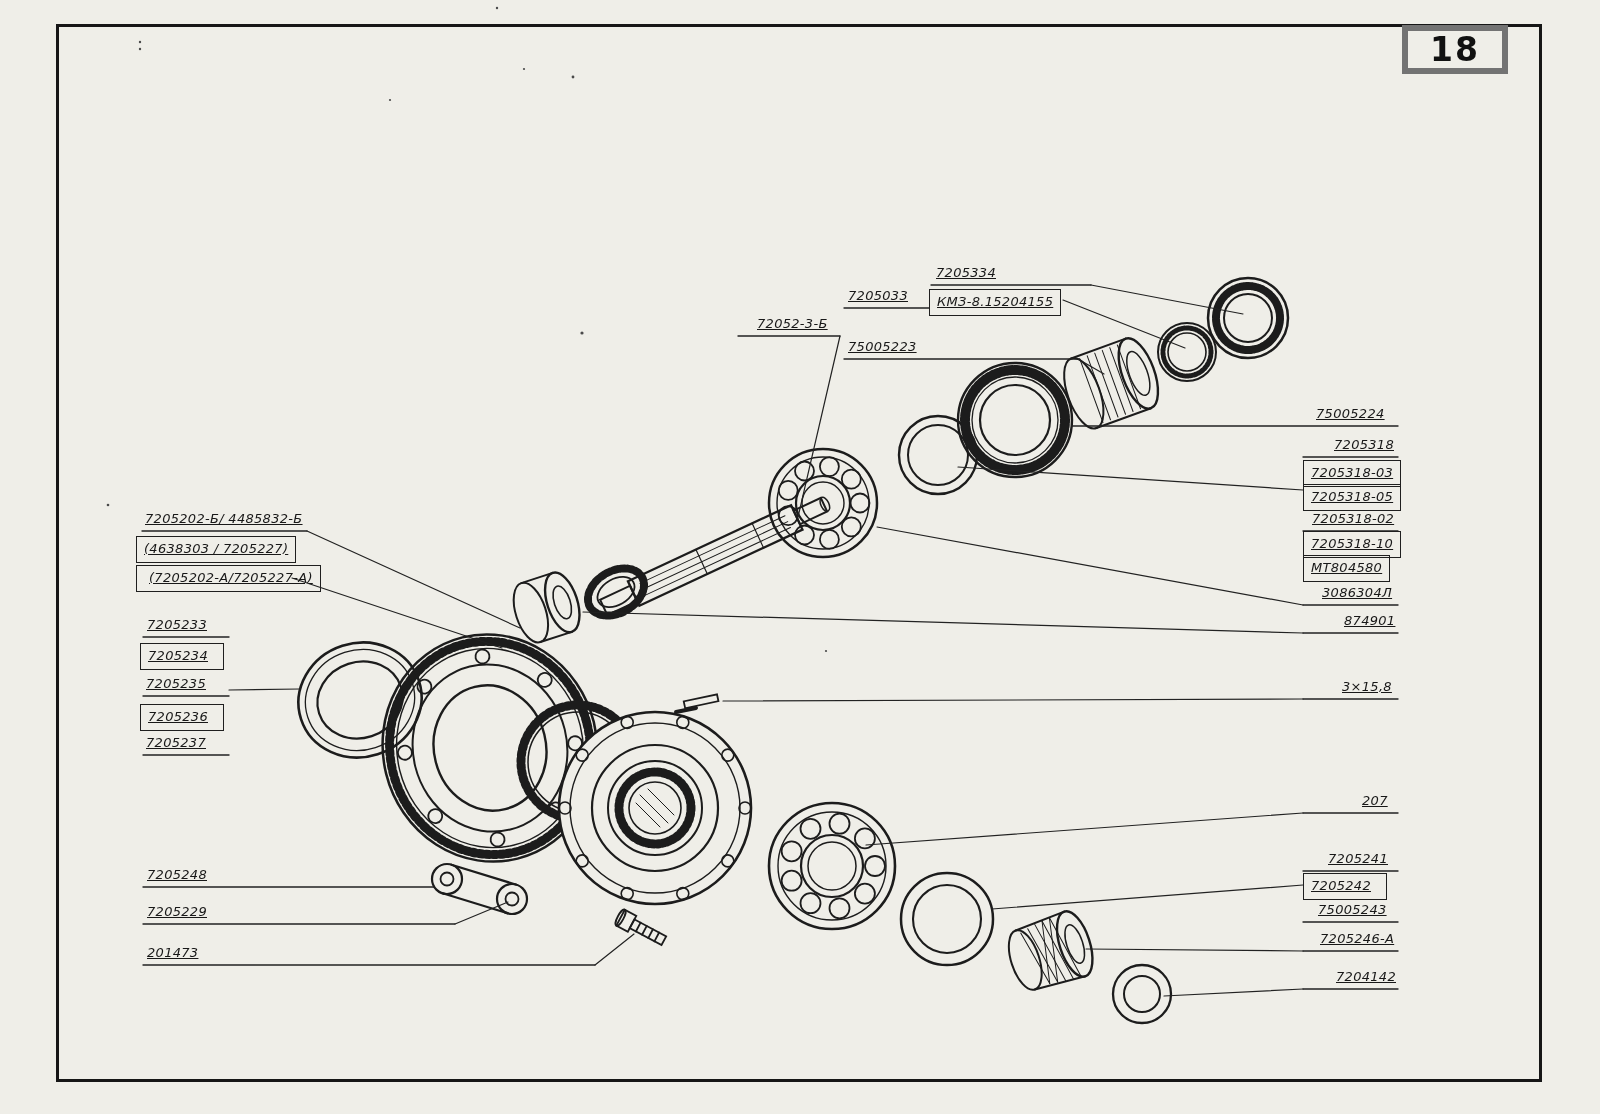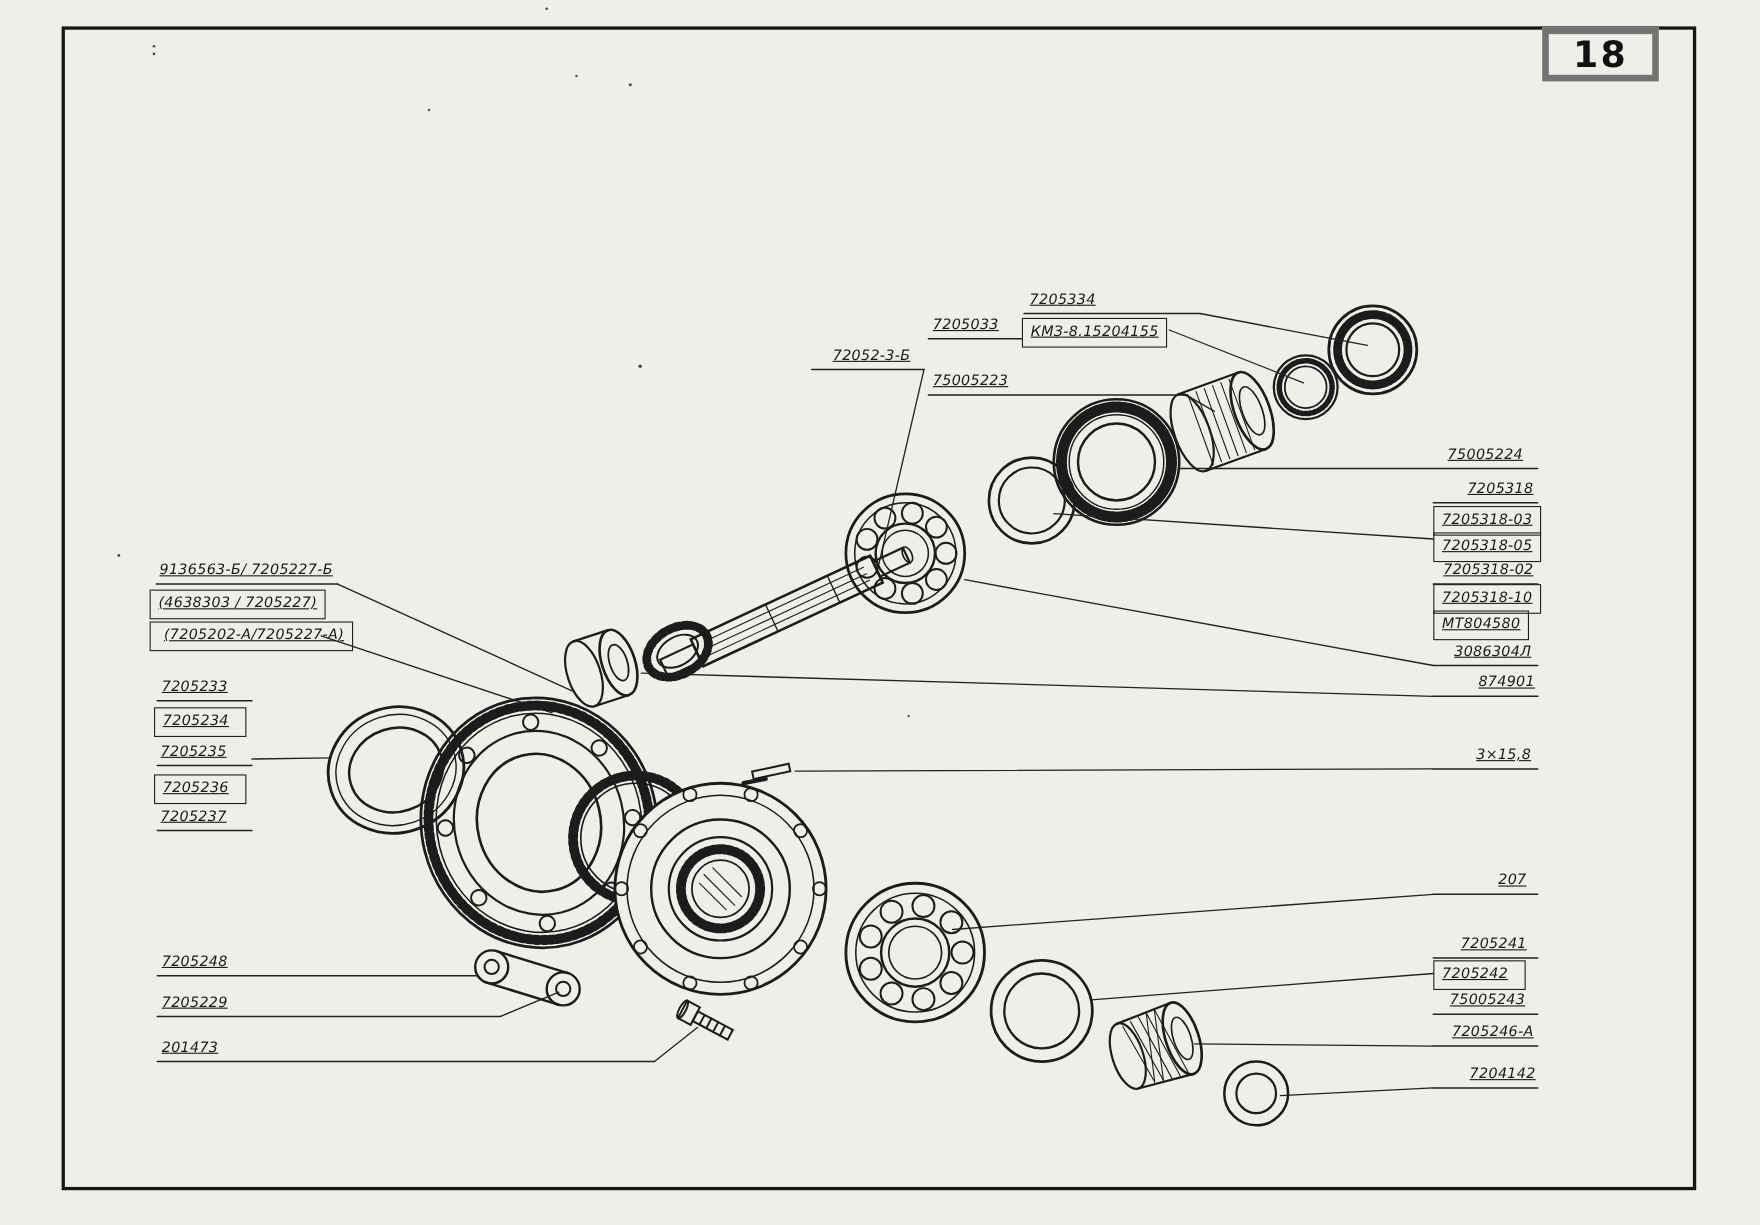--- a/index.html
+++ b/index.html
@@ -306,21 +306,21 @@
     <div class="label boxed" style="left: 1303px; top: 555px;">МТ804580</div>
     <div class="label" style="left: 1322px; top: 583px;">3086304Л</div>
     <div class="label" style="left: 1344px; top: 611px;">874901</div>
     <div class="label" style="left: 1342px; top: 677px;">3×15,8</div>
     <div class="label" style="left: 1362px; top: 791px;">207</div>
     <div class="label" style="left: 1328px; top: 849px;">7205241</div>
     <div class="label boxed" style="left: 1303px; top: 873px;">7205242</div>
     <div class="label" style="left: 1318px; top: 900px;">75005243</div>
     <div class="label" style="left: 1320px; top: 929px;">7205246-А</div>
     <div class="label" style="left: 1336px; top: 967px;">7204142</div>
-    <div class="label" style="left: 145px; top: 509px;">9136563-Б/ 7205227-Б</div>
+    <div class="label" style="left: 145px; top: 509px;">7205202-Б/ 4485832-Б</div>
     <div class="label boxed" style="left: 136px; top: 536px;">(4638303 / 7205227)</div>
     <div class="label boxed" style="left: 136px; top: 565px; padding-left: 12px;">(7205202-А/7205227-А)</div>
     <div class="label" style="left: 147px; top: 615px;">7205233</div>
     <div class="label boxed" style="left: 140px; top: 643px;">7205234</div>
     <div class="label" style="left: 146px; top: 674px;">7205235</div>
     <div class="label boxed" style="left: 140px; top: 704px;">7205236</div>
     <div class="label" style="left: 146px; top: 733px;">7205237</div>
     <div class="label" style="left: 147px; top: 865px;">7205248</div>
     <div class="label" style="left: 147px; top: 902px;">7205229</div>
     <div class="label" style="left: 147px; top: 943px;">201473</div>

